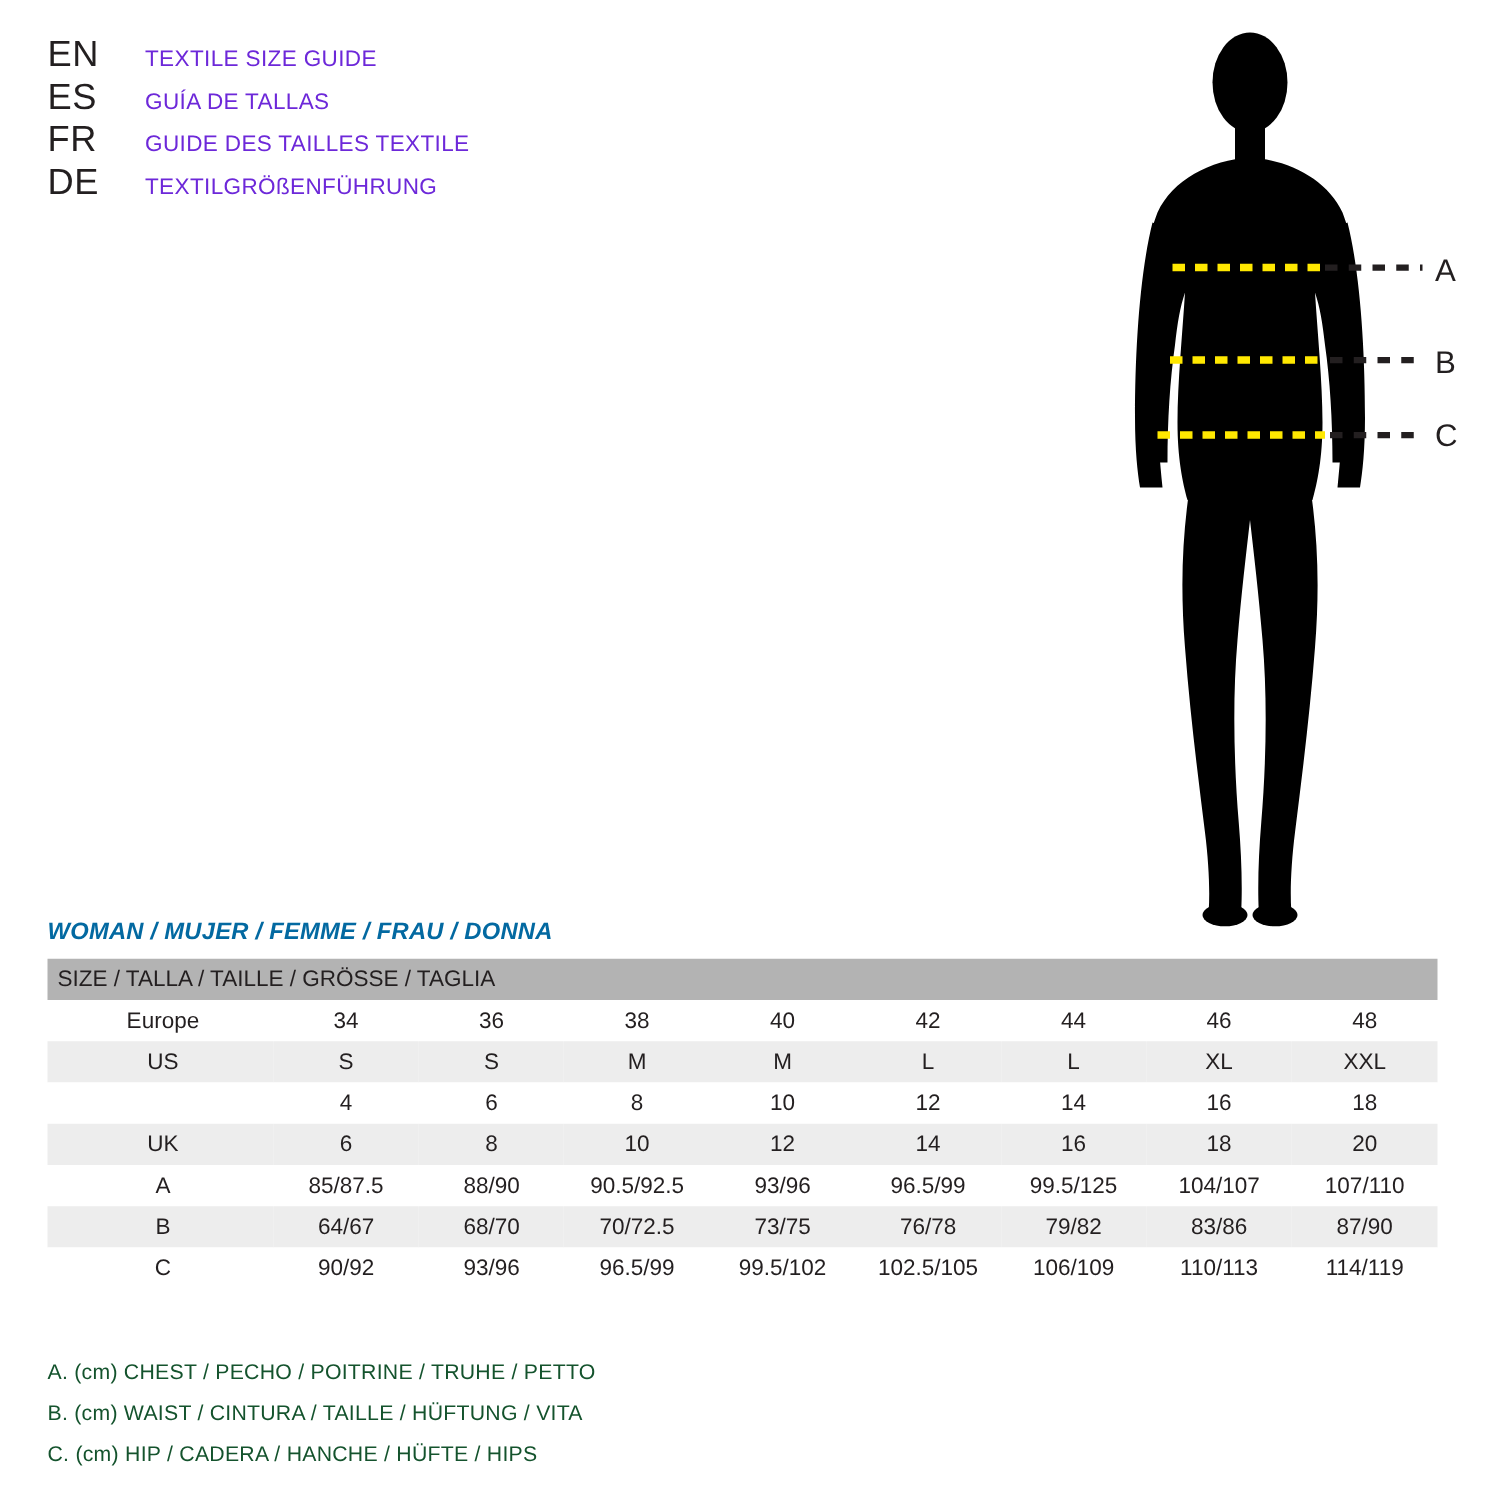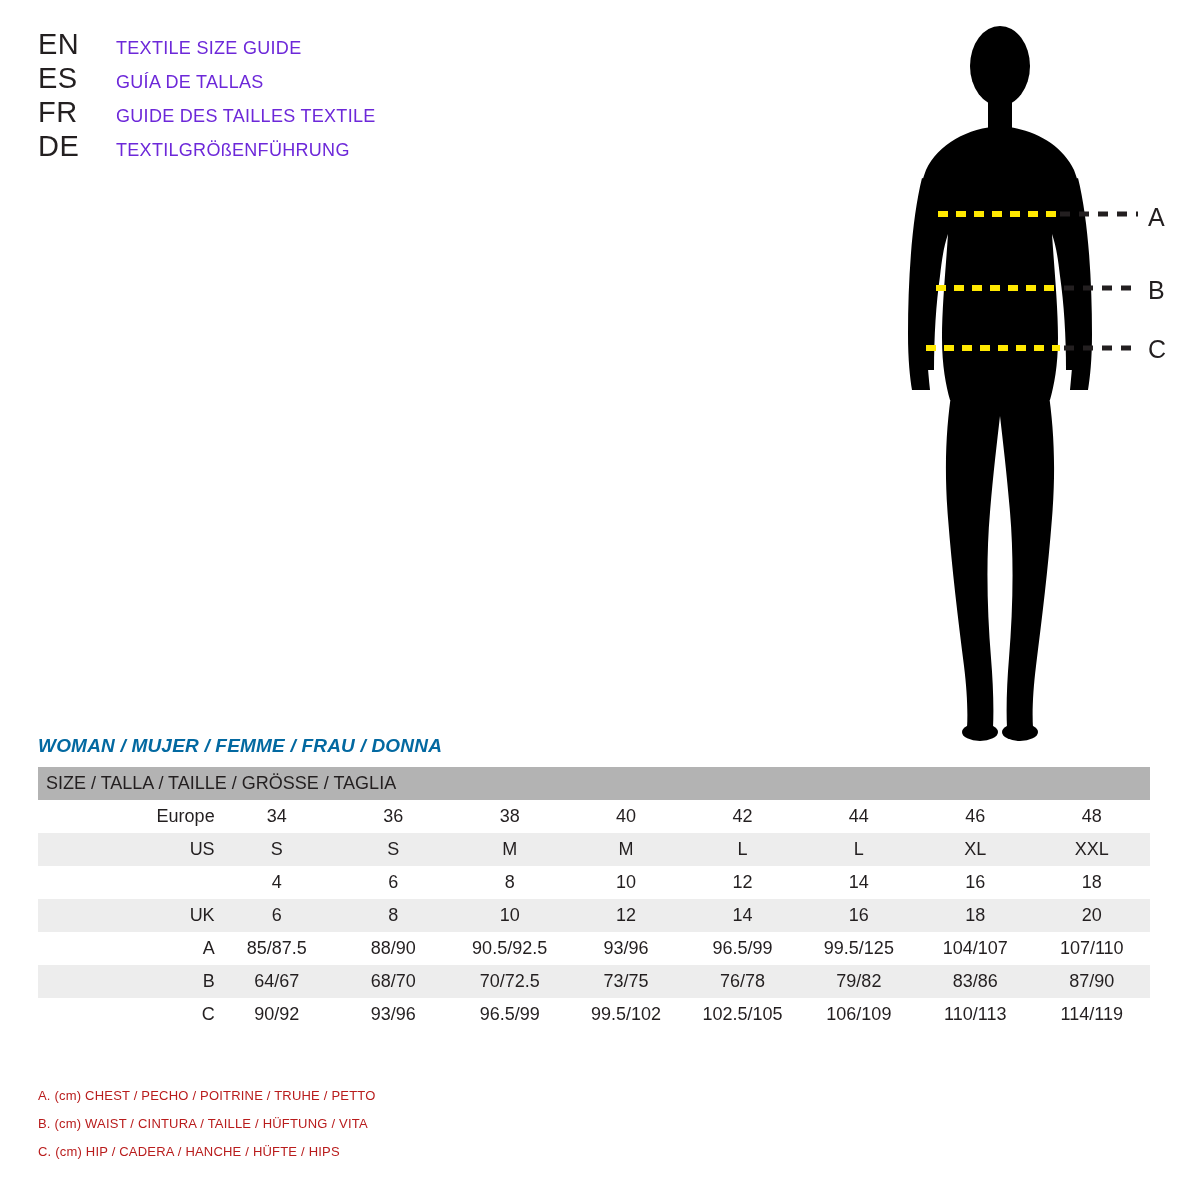--- a/index.html
+++ b/index.html
@@ -92,42 +92,42 @@
     text-align: center;
     border: none;
   }
   table.size-table th.head-cell {
     text-align: left;
     padding-left: 8px;
     background: #b3b3b3;
     font-size: 18px;
   }
   table.size-table td.row-label {
-    text-align: right;
+    text-align: center;
     padding-left: 8px;
   }
   table.size-table tr.shade td {
     background: #ededed;
   }
   table.size-table tr.plain td {
     background: #ffffff;
   }
   col.c-label { width: 180px; }
   col.c-val { width: 116px; }
 
   
   .legend {
     position: absolute;
     left: 38px;
     top: 1088px;
     width: 700px;
   }
   .legend-line {
-    font-size: 13px;
-    color: #b91c1c;
+    font-size: 17px;
+    color: #14532d;
     margin-bottom: 13px;
     letter-spacing: 0.2px;
   }
 </style>
 </head>
 <body>
 
 <div class="titles">
   <div class="title-row">
     <div class="title-lang">EN</div>

